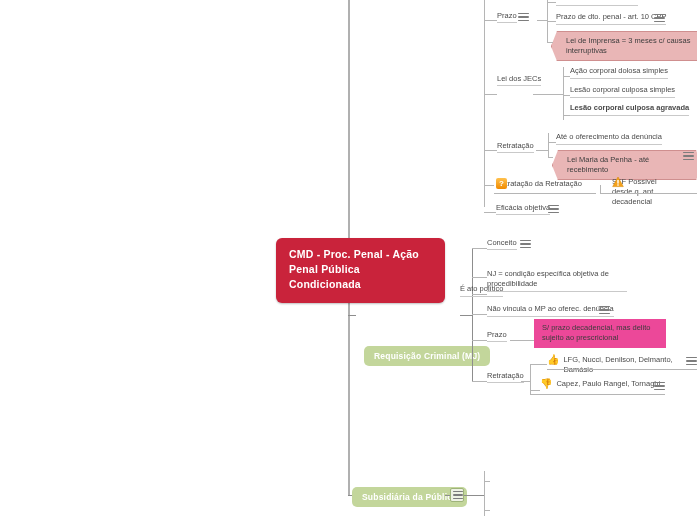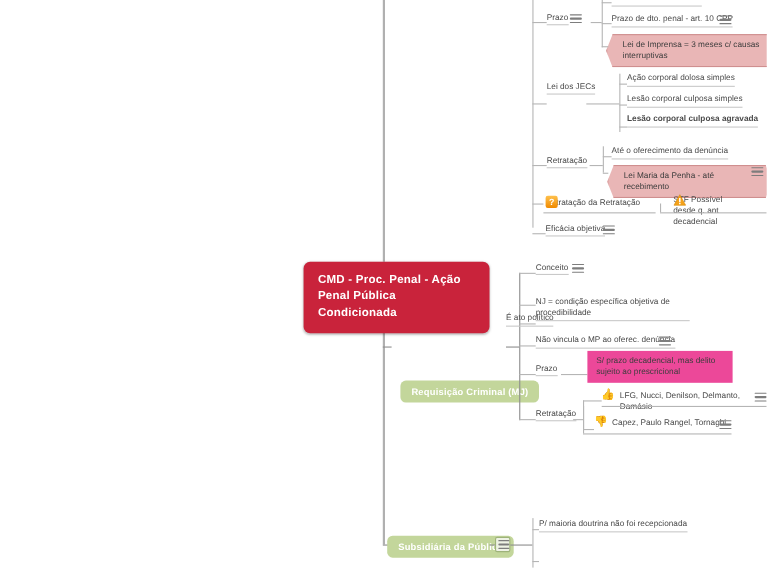--- a/index.html
+++ b/index.html
@@ -273,18 +273,17 @@
   <div class="noteicon boxed" style="left:450px;top:488px;">
     <i></i>
       <i></i>
       <i></i>
   </div>
   <div class="hline dark" style="left:445px;top:495px;width:5px;"></div>
   <div class="hline dark" style="left:464px;top:495px;width:20px;"></div>
 
   <div class="vline" style="left:484px;top:471px;height:45px;"></div>
 
-  <div class="leaf" style="left:490px;top:471px;">P/ maioria doutrina não foi recepcionada</div>
   <div class="hline" style="left:484px;top:481px;width:6px;"></div>
 
   <div class="hline" style="left:484px;top:510px;width:6px;"></div>
 
 </div>
 
 </body></html>

